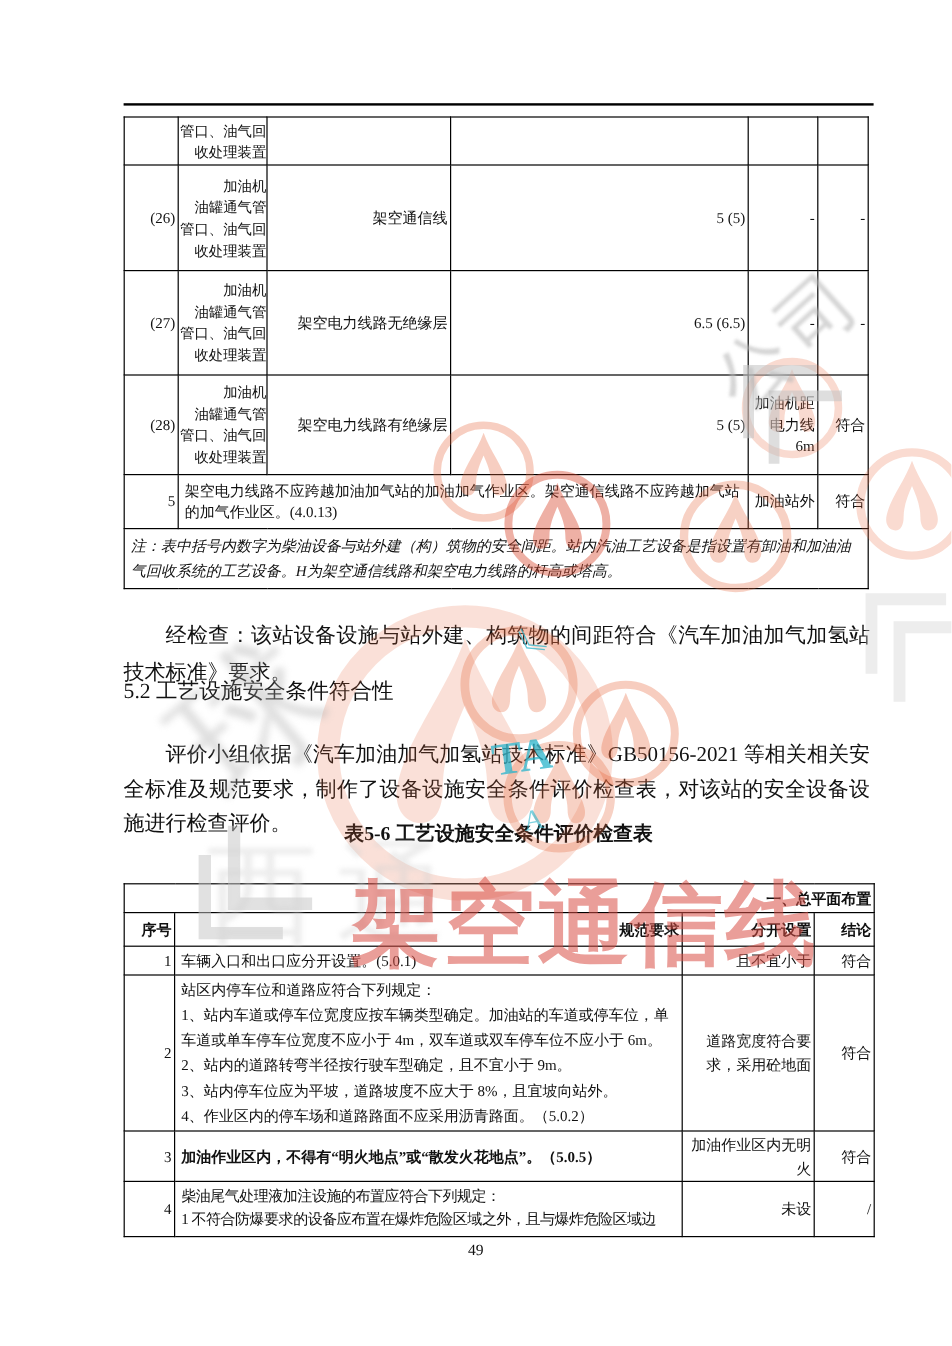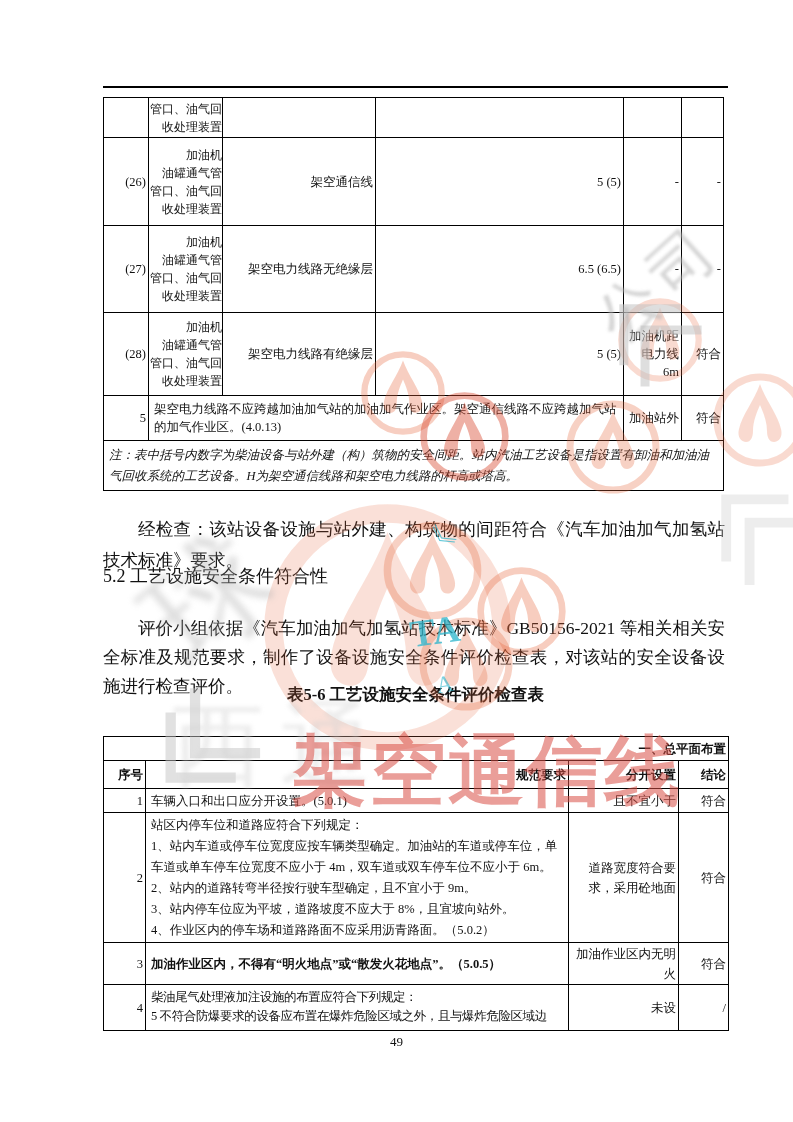--- a/index.html
+++ b/index.html
@@ -155,21 +155,21 @@
     </tr>
     <tr class="h42">
       <td>3</td>
       <td class="req bold">加油作业区内，不得有“明火地点”或“散发火花地点”。（5.0.5）</td>
       <td>加油作业区内无明火</td>
       <td>符合</td>
     </tr>
     <tr class="h46">
       <td>4</td>
       <td class="req ml r4req">柴油尾气处理液加注设施的布置应符合下列规定：
-5 不符合防爆要求的设备应布置在爆炸危险区域之外，且与爆炸危险区域边</td>
+1 不符合防爆要求的设备应布置在爆炸危险区域之外，且与爆炸危险区域边</td>
       <td>未设</td>
       <td>/</td>
     </tr>
   </tbody>
     </table>
 
   <div class="pageno">49</div>
 
   <div class="wm-layer">
     <div class="stamp" style="left:358px;top:348px;width:90px;height:90px;color:#e86a40;opacity:.32">

